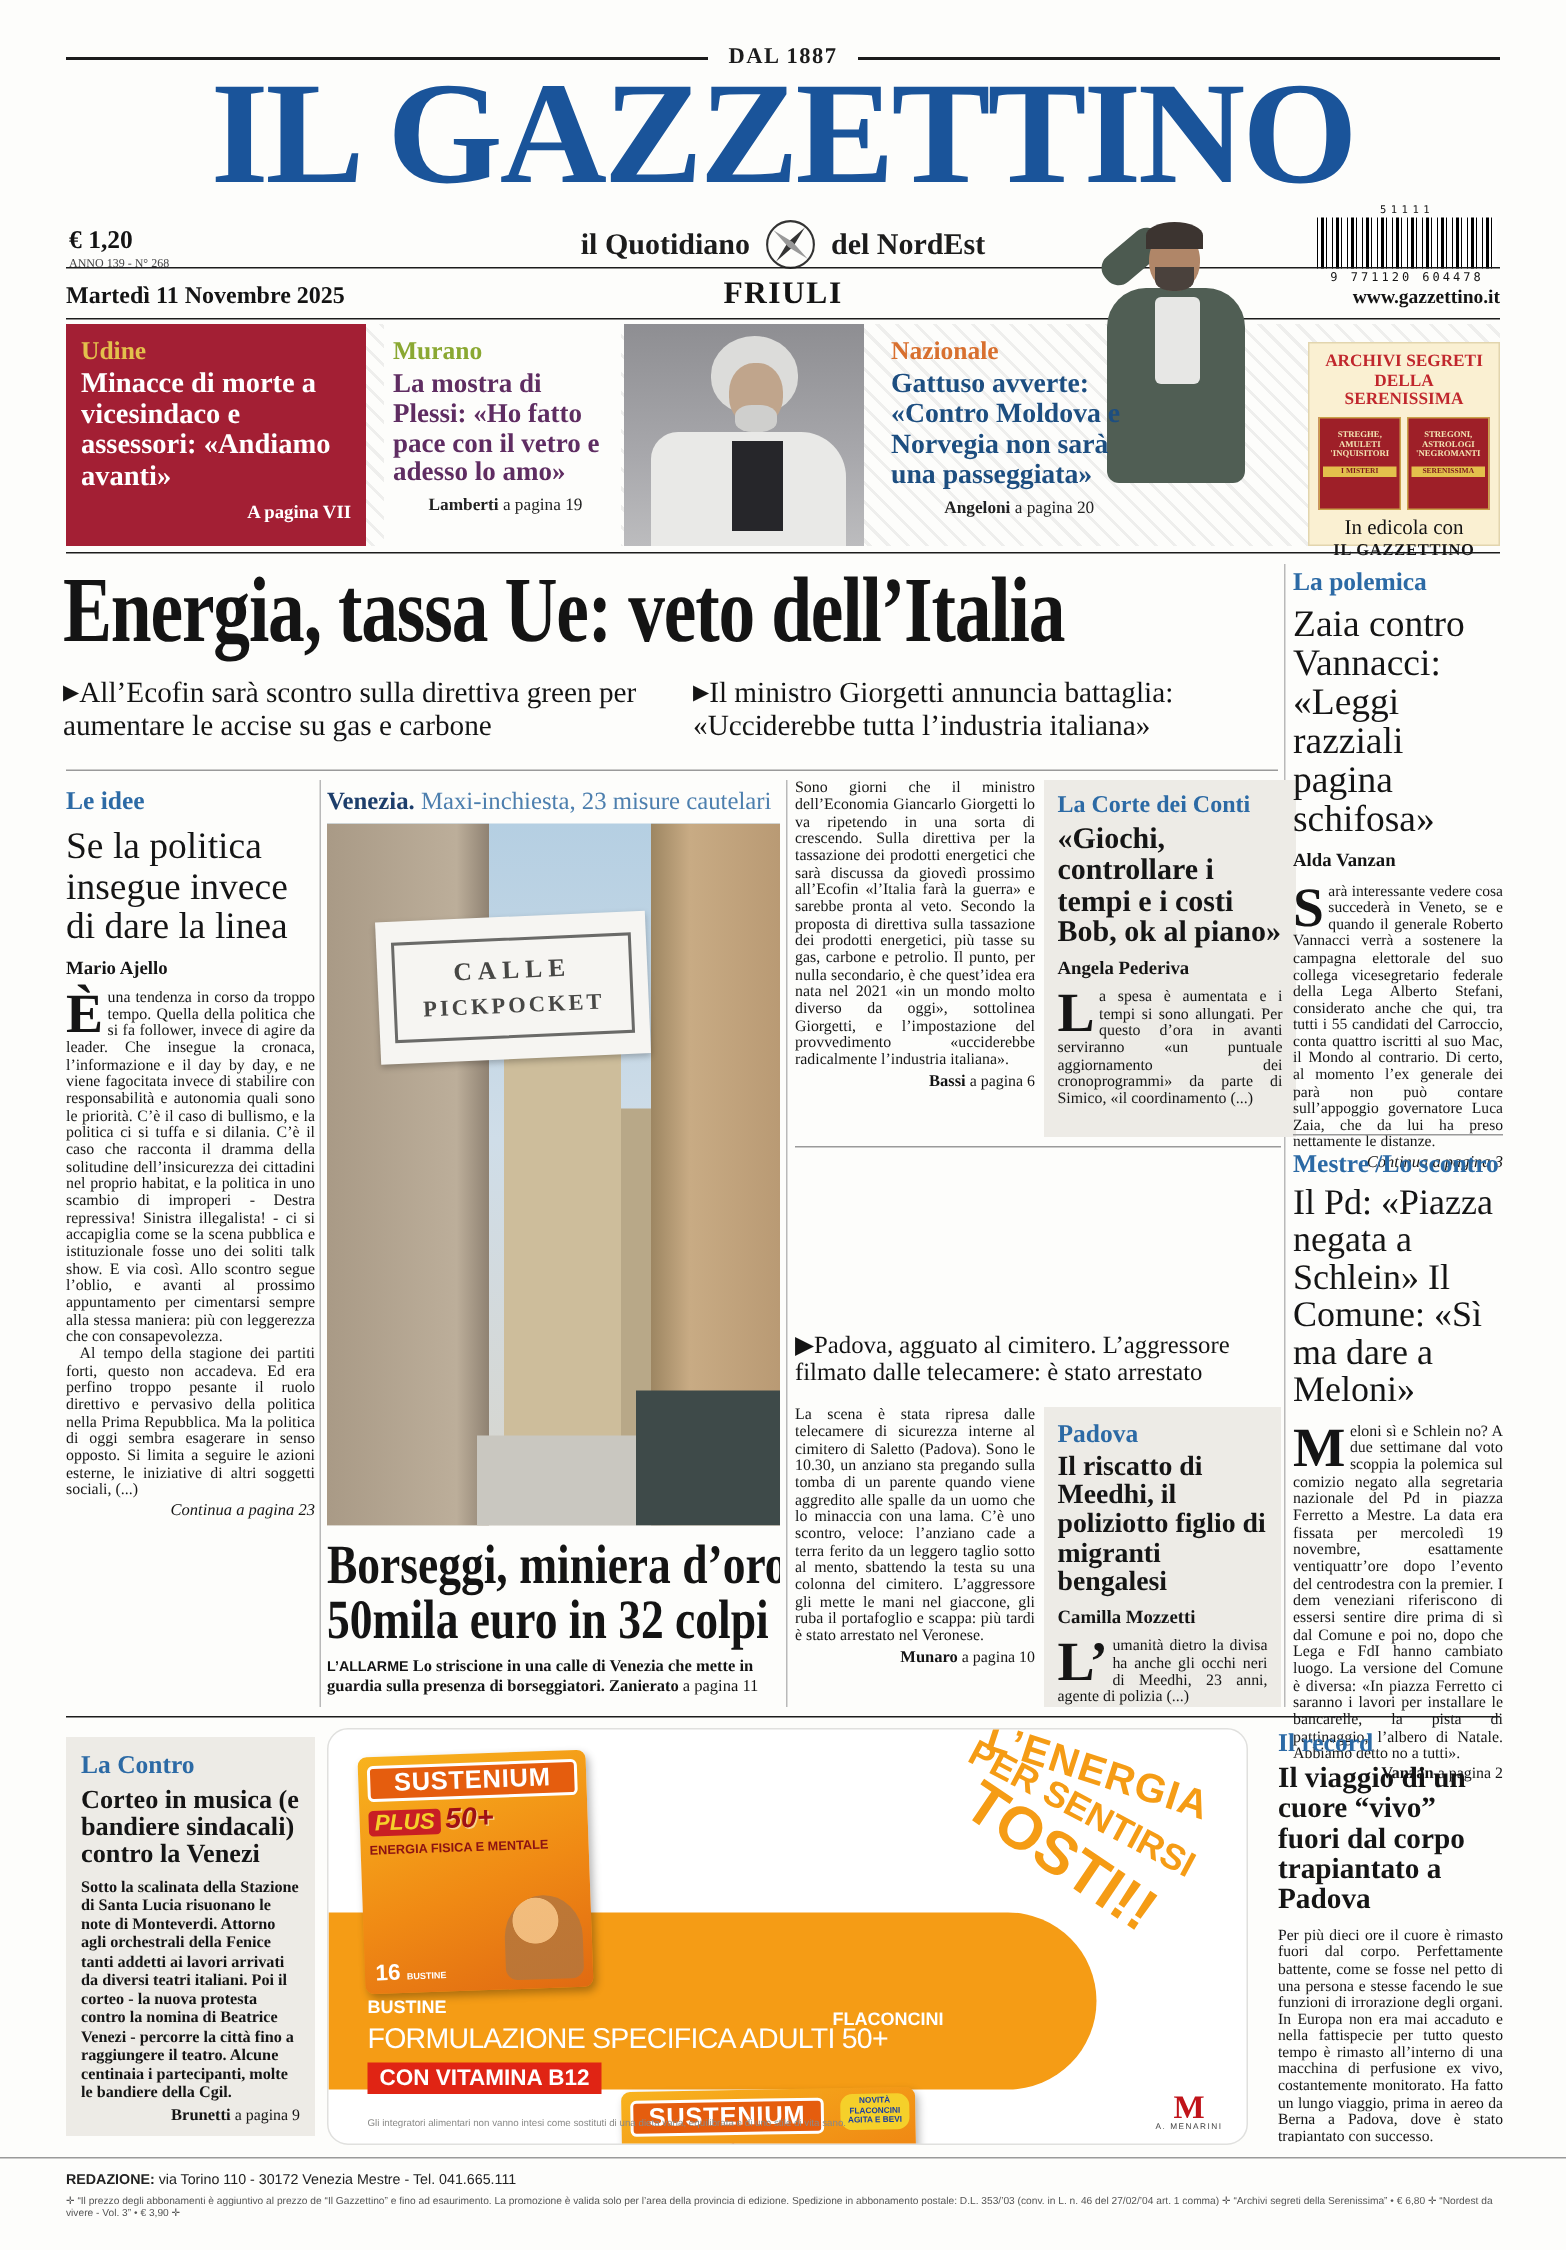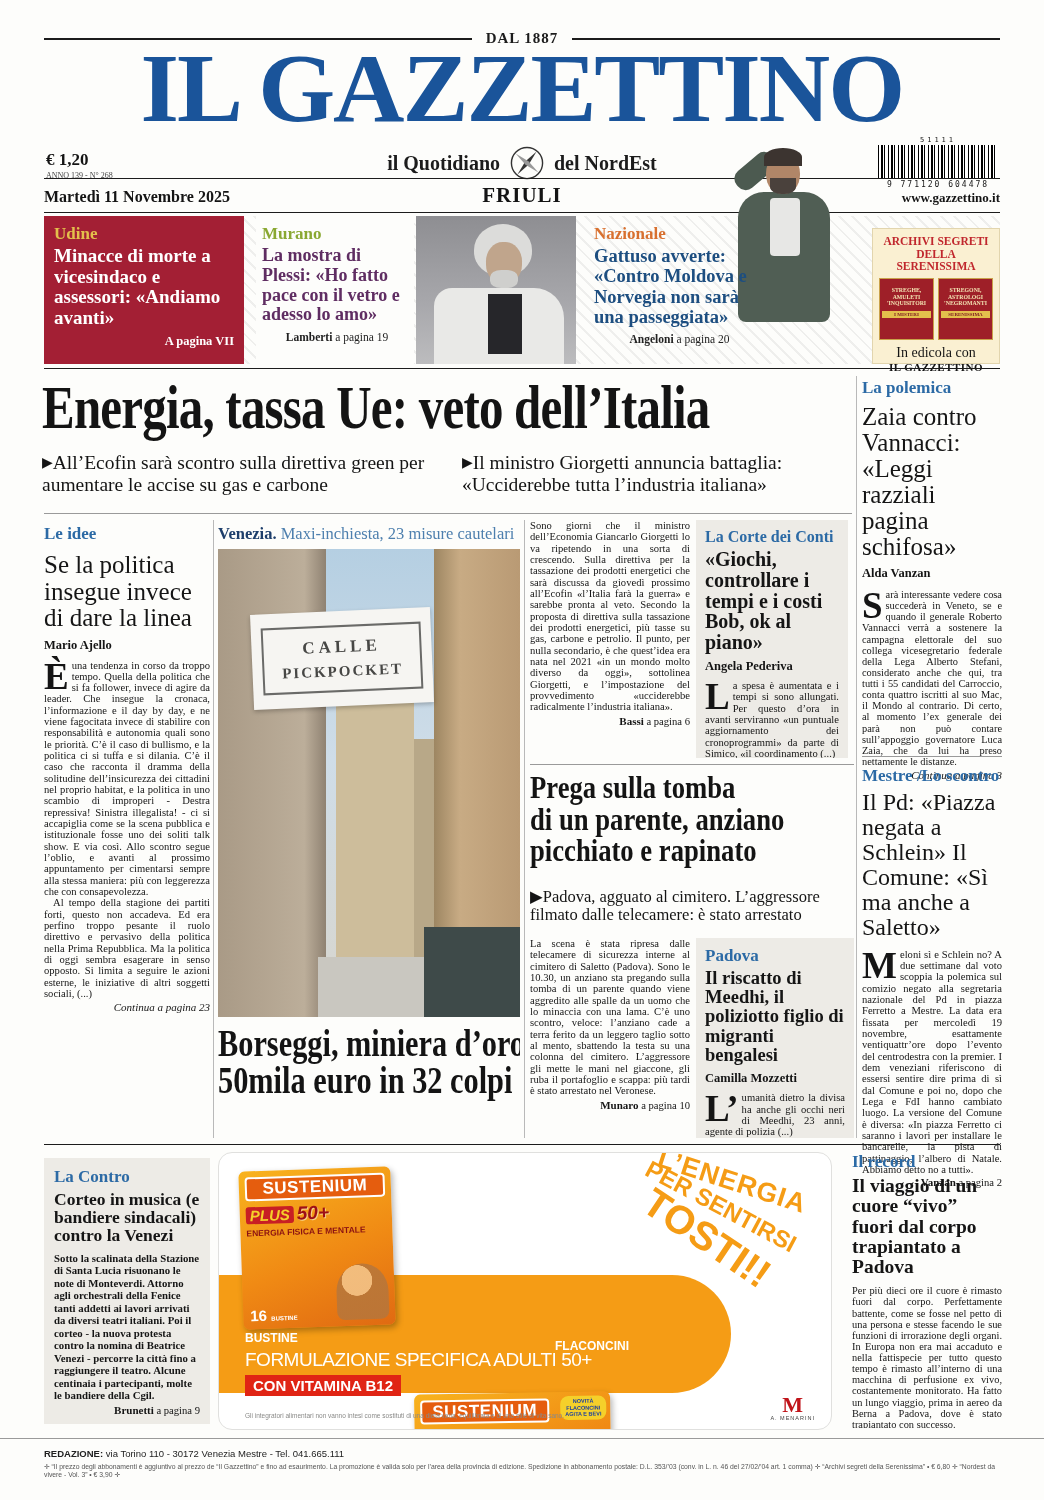--- a/index.html
+++ b/index.html
@@ -113,21 +113,21 @@
   .ven-hl { font-weight:bold; font-size:37px; line-height:1.0; margin-top:8px; white-space:nowrap; }
   .ven-hl .condensed { display:inline-block; transform:scaleX(.82); transform-origin:left center; }
   .ven-cap { font-size:11px; line-height:1.18; margin-top:6px; }
   .ven-cap .cl { font-weight:bold; font-size:9.5px; font-family:"Liberation Sans",sans-serif; }
   .ven-cap b { font-weight:bold; }
 
   
   .giorg { position:absolute; left:530px; top:520px; width:160px; height:238px; overflow:hidden; }
 
   
-  .corte { position:absolute; left:696px; top:520px; width:152px; height:238px; background:#edebe6; padding:8px 9px; overflow:hidden; }
+  .corte { position:absolute; left:696px; top:520px; width:168px; height:238px; background:#edebe6; padding:8px 9px; overflow:hidden; }
   .corte .hl2 { font-size:20px; margin-top:3px; }
   .corte .kicker { font-size:16px; }
 
   
   .prega-hr { position:absolute; left:530px; top:764px; width:324px; }
   .prega-hl { position:absolute; left:530px; top:772px; width:324px; font-weight:bold; font-size:31px; line-height:1.02; white-space:nowrap; }
   .prega-hl .condensed { display:inline-block; transform:scaleX(.86); transform-origin:left center; }
   .prega-deck { position:absolute; left:530px; top:888px; width:324px; font-size:16.5px; line-height:1.12; font-weight:500; }
   .prega-body { position:absolute; left:530px; top:938px; width:160px; height:200px; overflow:hidden; }
 
@@ -314,44 +314,43 @@
         <div class="ven-banner-inner">
           <div class="b1">CALLE</div>
           <div class="b2">PICKPOCKET</div>
         </div>
       </div>
     </div>
     <div class="ven-hl">
       <span class="condensed">Borseggi, miniera d’oro</span><br>
       <span class="condensed">50mila euro in 32 colpi</span>
     </div>
+    <div class="ven-cap">
+      <span class="cl">L’ALLARME</span><b> Lo striscione in una calle di Venezia che mette in guardia sulla presenza di borseggiatori.</b>
+      <b>Zanierato</b><span> a pagina 11</span>
+    </div>
   </div>
 
   <div class="giorg">
     <div class="body">Sono giorni che il ministro dell’Economia Giancarlo Giorgetti lo va ripetendo in una sorta di crescendo. Sulla direttiva per la tassazione dei prodotti energetici che sarà discussa da giovedì prossimo all’Ecofin «l’Italia farà la guerra» e sarebbe pronta al veto. Secondo la proposta di direttiva sulla tassazione dei prodotti energetici, più tasse su gas, carbone e petrolio. Il punto, per nulla secondario, è che quest’idea era nata nel 2021 «in un mondo molto diverso da oggi», sottolinea Giorgetti, e l’impostazione del provvedimento «ucciderebbe radicalmente l’industria italiana».</div>
     <div class="sig"><b>Bassi</b><span> a pagina 6</span></div>
   </div>
 
   <div class="corte">
     <div class="kicker">La Corte dei Conti</div>
     <div class="hl2">«Giochi, controllare i tempi e i costi Bob, ok al piano»</div>
     <div class="byline">Angela Pederiva</div>
     <div class="body" style="margin-top:6px;">
       <span class="dropcap">L</span>
       <span>a spesa è aumentata e i tempi si sono allungati. Per questo d’ora in avanti serviranno «un puntuale aggiornamento dei cronoprogrammi» da parte di Simico, «il coordinamento (...)</span>
       
     </div>
   </div>
 
   <div class="hr gray prega-hr"></div>
-  <div class="prega-hl">
-    <span class="condensed">Prega sulla tomba</span><br>
-    <span class="condensed">di un parente, anziano</span><br>
-    <span class="condensed">picchiato e rapinato</span>
-  </div>
   <div class="prega-deck">
     <span class="arrow">▶</span><span>Padova, agguato al cimitero. L’aggressore filmato dalle telecamere: è stato arrestato</span>
   </div>
   <div class="prega-body">
     <div class="body">La scena è stata ripresa dalle telecamere di sicurezza interne al cimitero di Saletto (Padova). Sono le 10.30, un anziano sta pregando sulla tomba di un parente quando viene aggredito alle spalle da un uomo che lo minaccia con una lama. C’è uno scontro, veloce: l’anziano cade a terra ferito da un leggero taglio sotto al mento, sbattendo la testa su una colonna del cimitero. L’aggressore gli mette le mani nel giaccone, gli ruba il portafoglio e scappa: più tardi è stato arrestato nel Veronese.</div>
     <div class="sig"><b>Munaro</b><span> a pagina 10</span></div>
   </div>
 
   <div class="padova">
     <div class="kicker">Padova</div>
@@ -371,21 +370,21 @@
     <div class="body" style="margin-top:8px;">
       <span class="dropcap">S</span>
       <span>arà interessante vedere cosa succederà in Veneto, se e quando il generale Roberto Vannacci verrà a sostenere la campagna elettorale del suo collega vicesegretario federale della Lega Alberto Stefani, considerato anche che qui, tra tutti i 55 candidati del Carroccio, conta quattro iscritti al suo Mac, il Mondo al contrario. Di certo, al momento l’ex generale dei parà non può contare sull’appoggio governatore Luca Zaia, che da lui ha preso nettamente le distanze.</span>
       <div class="cont">Continua a pagina 3</div>
     </div>
   </div>
   <div class="hr gray" style="left:862px; width:140px; top:756px;"></div>
 
   <div class="mestre">
     <div class="kicker">Mestre /Lo scontro</div>
-    <div class="hl2">Il Pd: «Piazza negata a Schlein» Il Comune: «Sì ma anche a Saletto»</div>
+    <div class="hl2">Il Pd: «Piazza negata a Schlein» Il Comune: «Sì ma dare a Meloni»</div>
     <div class="body" style="margin-top:9px;">
       <span class="dropcap">M</span>
       <span>eloni sì e Schlein no? A due settimane dal voto scoppia la polemica sul comizio negato alla segretaria nazionale del Pd in piazza Ferretto a Mestre. La data era fissata per mercoledì 19 novembre, esattamente ventiquattr’ore dopo l’evento del centrodestra con la premier. I dem veneziani riferiscono di essersi sentire dire prima di sì dal Comune e poi no, dopo che Lega e FdI hanno cambiato luogo. La versione del Comune è diversa: «In piazza Ferretto ci saranno i lavori per installare le bancarelle, la pista di pattinaggio, l’albero di Natale. Abbiamo detto no a tutti».</span>
       <div class="sig"><b>Vanzan</b><span> a pagina 2</span></div>
     </div>
   </div>
 
   <div class="hr" style="left:44px; right:44px; top:1144px;"></div>
 
   <div class="fenice">

